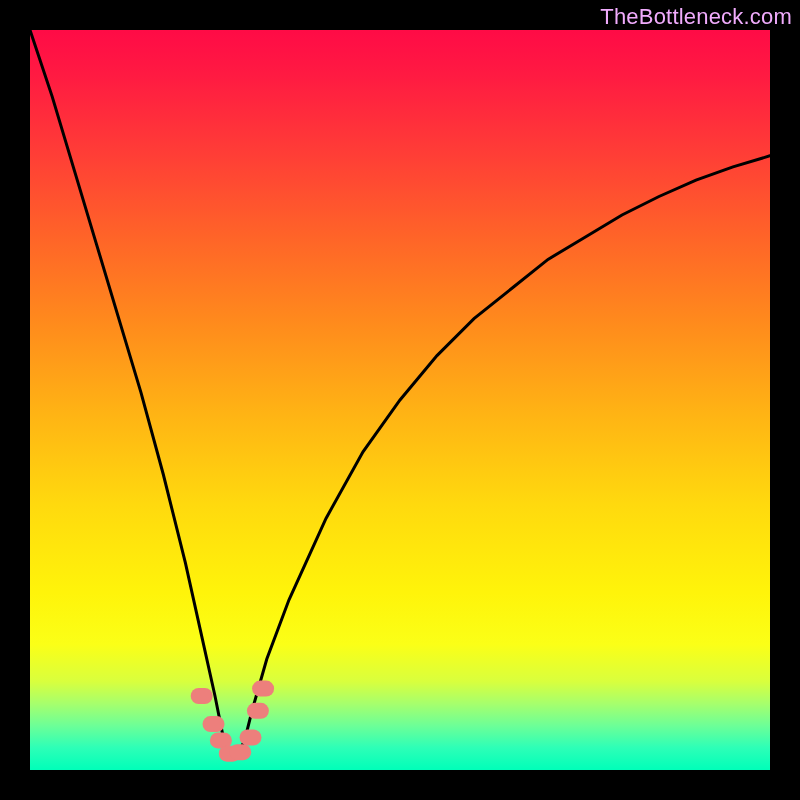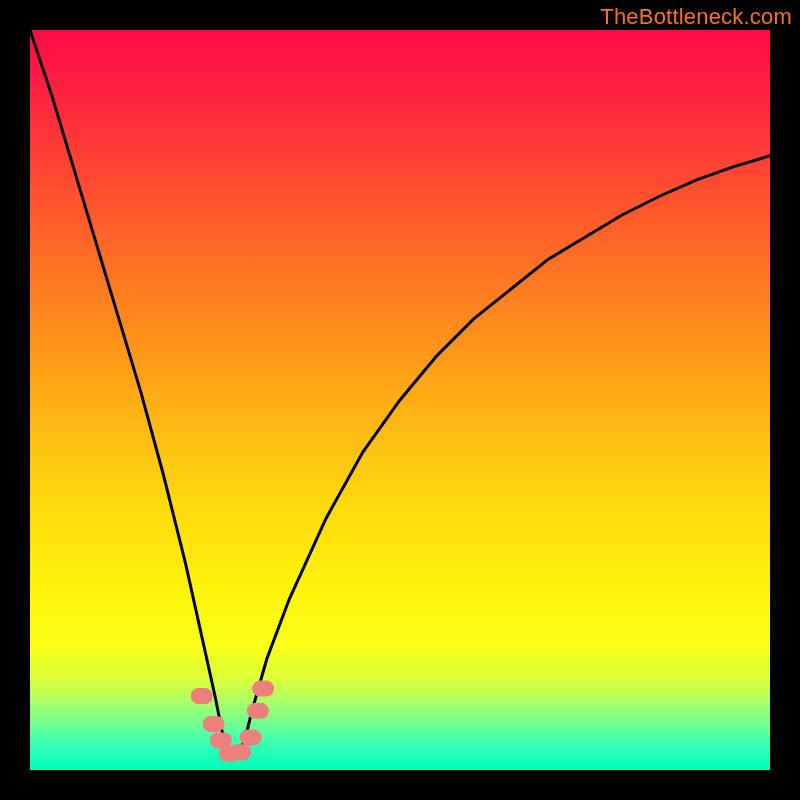--- a/index.html
+++ b/index.html
@@ -48,21 +48,21 @@
       #a7ff6c 91%,
       #6dff97 94%,
       #2dffb7 97%,
       #00ffb9 100%
     );
   }
   .watermark {
     position: absolute;
     top: 4px;
     right: 8px;
-    color: #f97316;
+    color: #f0abfc;
     font-size: 22px;
     letter-spacing: 0.2px;
   }
   svg.curve {
     position: absolute;
     top: 0;
     left: 0;
   }
 </style>
 </head>

